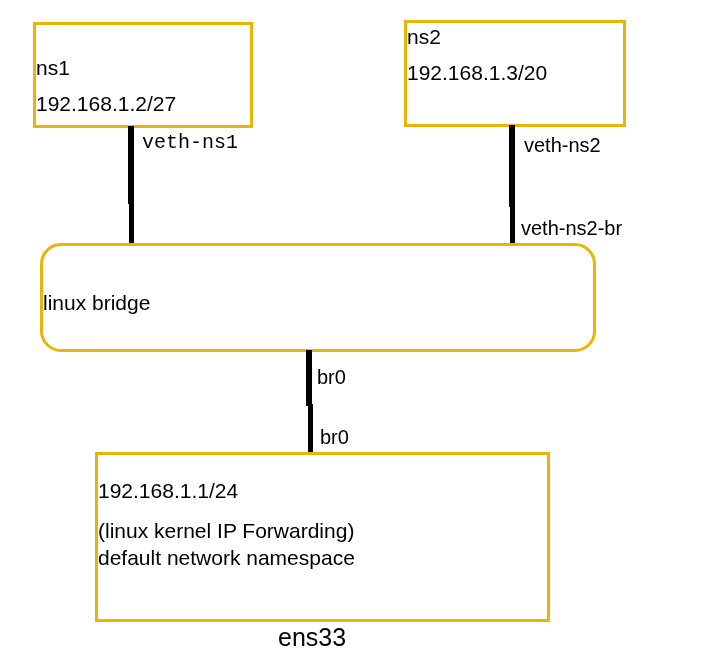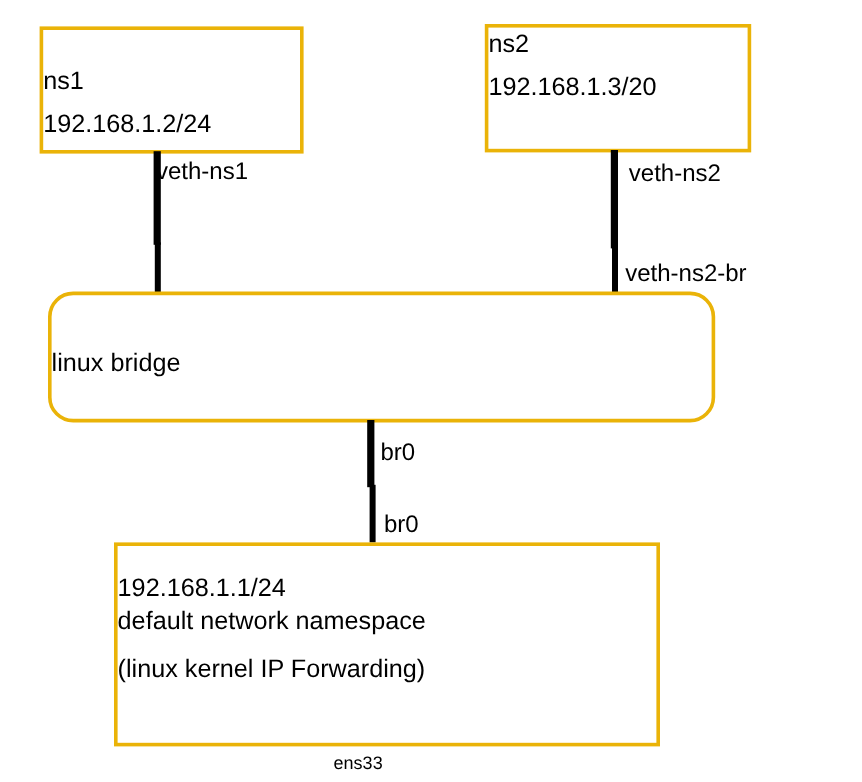--- a/index.html
+++ b/index.html
@@ -55,36 +55,36 @@
 
   
   .e-ns1-a { left: 128px; top: 126px; width: 6px; height: 78px; }
   .e-ns1-b { left: 129px; top: 202px; width: 5px; height: 43px; }
   .e-ns2-a { left: 509px; top: 125px; width: 6px; height: 82px; }
   .e-ns2-b { left: 510px; top: 205px; width: 5px; height: 40px; }
   .e-br0-a { left: 306px; top: 350px; width: 6px; height: 56px; }
   .e-br0-b { left: 308px; top: 404px; width: 5px; height: 50px; }
 
   
-  .l-veth-ns1    { left: 130px; top: 132px; }
+  .l-veth-ns1    { left: 142px; top: 132px; font-family: Liberation Mono, monospace; }
   .l-veth-ns1-br { left: 141px; top: 212px; }
   .l-veth-ns2    { left: 524px; top: 134px; }
   .l-veth-ns2-br { left: 521px; top: 217px; }
   .l-br0-upper   { left: 317px; top: 366px; }
   .l-br0-lower   { left: 320px; top: 426px; }
-  .l-ens33       { left: 278px; top: 626px; font-size: 15px; }
+  .l-ens33       { left: 278px; top: 626px; font-size: 25px; }
 </style>
 </head>
 <body>
 
 <div class="canvas">
 
   <div class="node node-ns1">
     <div class="ntext">ns1</div>
-    <div class="ntext gap">192.168.1.2/24</div>
+    <div class="ntext gap">192.168.1.2/27</div>
   </div>
 
   <div class="node node-ns2">
     <div class="ntext">ns2</div>
     <div class="ntext gap">192.168.1.3/20</div>
   </div>
 
   <div class="edge e-ns1-a"></div>
   <div class="edge e-ns1-b"></div>
 
@@ -99,19 +99,19 @@
     <div class="ntext">linux bridge</div>
   </div>
 
   <div class="edge e-br0-a"></div>
   <div class="edge e-br0-b"></div>
   <div class="lbl l-br0-upper">br0</div>
   <div class="lbl l-br0-lower">br0</div>
 
   <div class="node node-defns">
     <div class="ntext">192.168.1.1/24</div>
+    <div class="ntext sp">(linux kernel IP Forwarding)</div>
     <div class="ntext">default network namespace</div>
-    <div class="ntext sp">(linux kernel IP Forwarding)</div>
   </div>
 
   <div class="lbl l-ens33">ens33</div>
 
 </div>
 
 </body></html>

